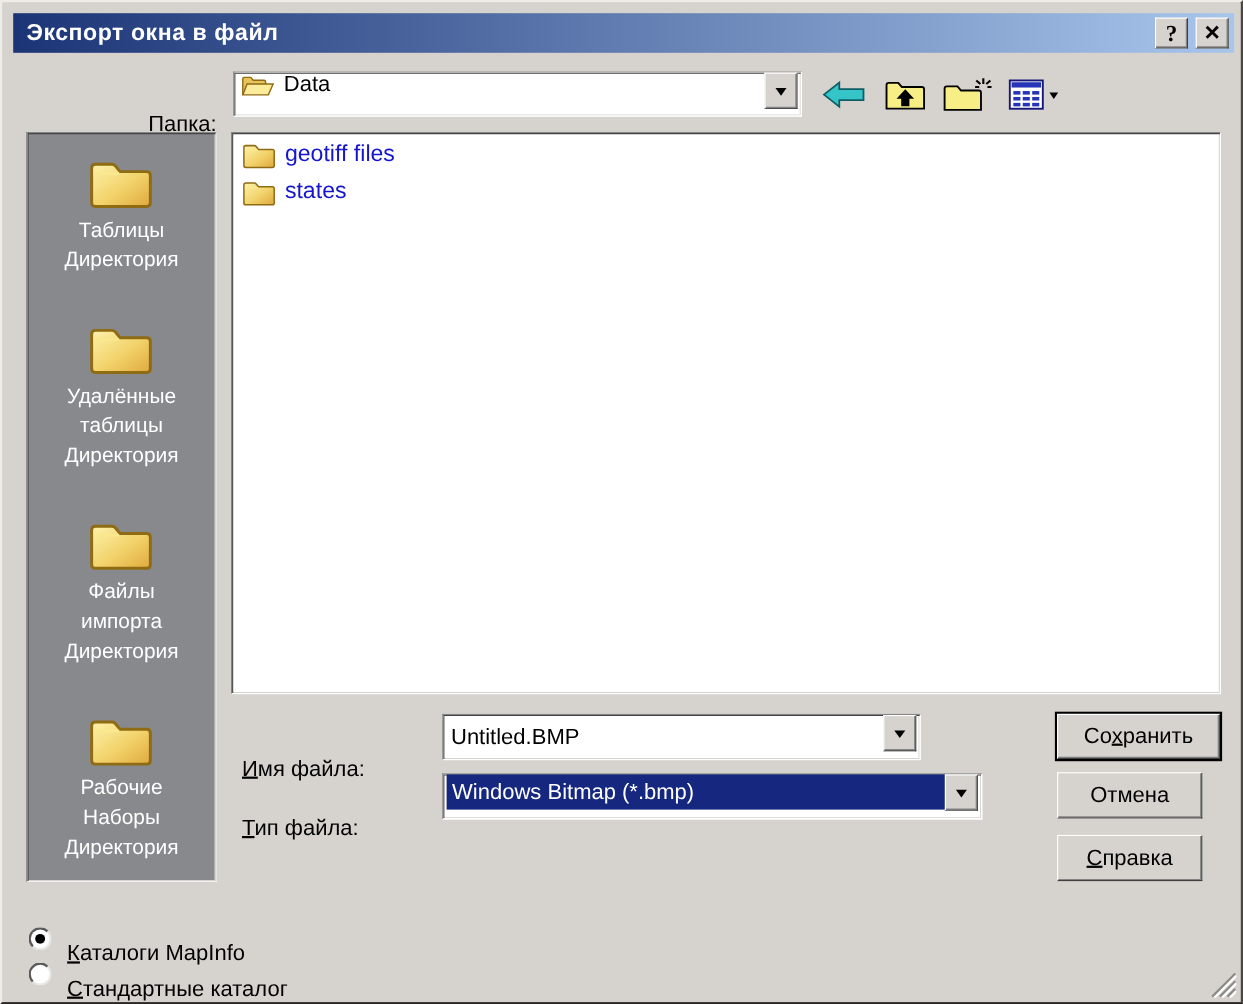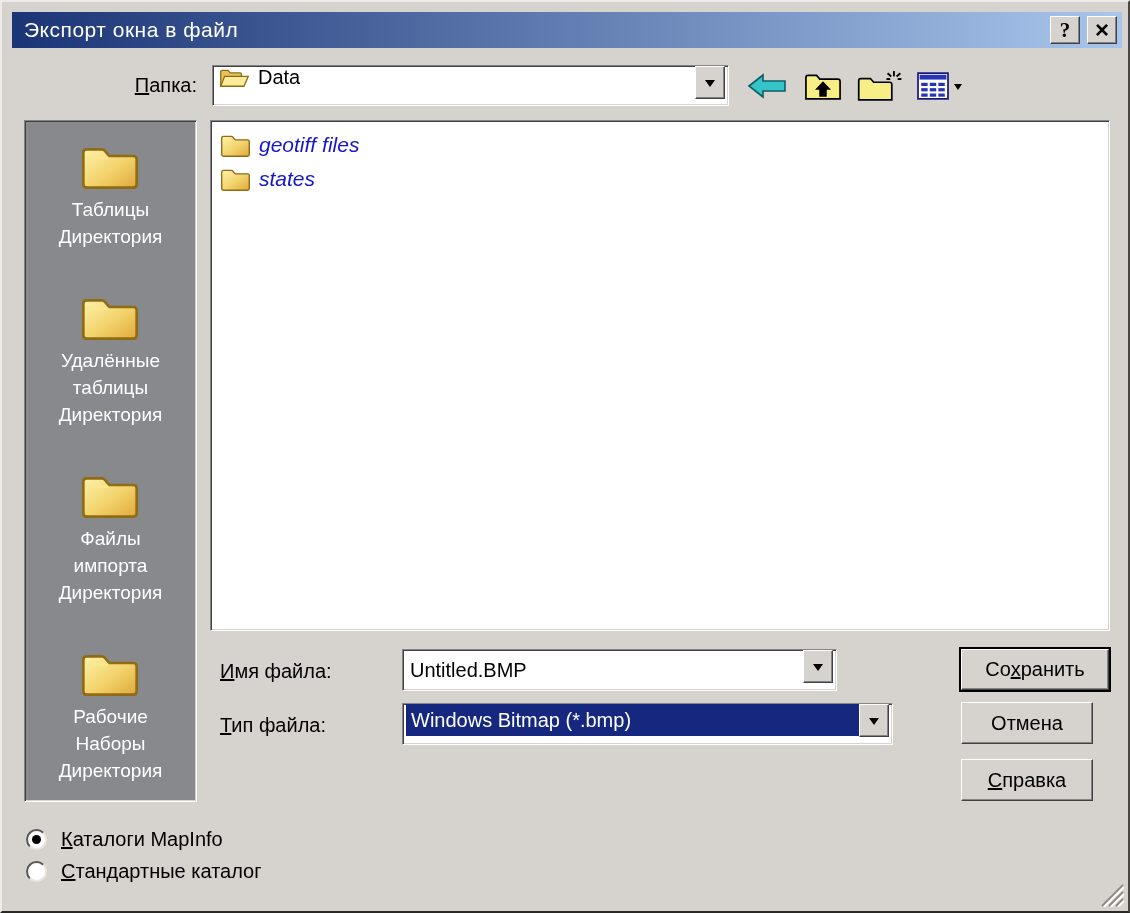--- a/index.html
+++ b/index.html
@@ -24,31 +24,31 @@
     box-shadow: inset -1px -1px 0 #848484;
     background:#D6D3CE;
   }
 
   
   .titlebar {
     position:absolute; left:10px; top:10px; width:1110px; height:36px;
     background:linear-gradient(to right,#1B3476,#A8C6EC);
     display:flex; align-items:center; padding-left:12px;
   }
-  .titlebar .title { color:#fff; font-size:21px; font-weight:normal; letter-spacing:0.5px; }
+  .titlebar .title { color:#fff; font-size:21px; font-weight:bold; letter-spacing:0.5px; }
   .tb-buttons { position:absolute; right:5px; top:4px; display:flex; gap:7px; }
   .tb-btn {
     width:30px; height:28px; display:flex; align-items:center; justify-content:center;
     font-weight:bold; color:#000; cursor:default;
   }
   .tb-btn.help { font-family:"Liberation Serif", serif; font-size:21px; }
   .tb-btn.close { font-size:24px; line-height:20px; }
 
   
-  .lbl { font-size:20px; color:#000; }
+  .lbl { font-size:20px; color:#000;margin-top:28px; }
   .key { text-decoration:underline; }
   .lbl-folder { position:absolute; left:40px; top:72px; width:155px; text-align:right; }
 
   .combo { position:absolute; display:flex; }
   .combo-folder { left:210px; top:63px; width:517px; height:41px; padding-left:6px; }
   .combo-folder .val { font-size:20px; margin-left:8px; flex:1; }
   .dd-btn {
     width:30px; height:33px; margin-right:3px; margin-left:auto;
     display:flex; align-items:center; justify-content:center; flex:0 0 auto;
   }
@@ -67,21 +67,21 @@
   .side-item { display:flex; flex-direction:column; align-items:center; cursor:default;justify-content:flex-end; }
   .side-item svg { width:60px; height:50px; margin-bottom:5px; }
   .side-label { text-align:center; color:#fff; font-size:19px; line-height:27px; }
   .side-label span { display:block; }
 
   
   .filelist {
     position:absolute; left:208px; top:118px; width:900px; height:511px;
     padding:7px 9px; overflow:hidden;
   }
-  .file-row { display:flex; align-items:center; height:34px; gap:8px; cursor:default;font-style:italic; }
+  .file-row { display:flex; height:34px; gap:8px; cursor:default; }
   .file-row svg { width:31px; height:26px; flex:0 0 auto; }
   .file-row .fname { color:#1515CC; font-size:21px; }
 
   
   .lbl-name { position:absolute; left:218px; top:658px; }
   .lbl-type { position:absolute; left:218px; top:712px; }
   .combo-name { left:400px; top:647px; width:435px; height:42px; }
   .combo-name input {
     flex:1; height:100%; border:none; outline:none; background:transparent;
     font-family:"Liberation Sans", sans-serif; font-size:20px; padding-left:7px; color:#000;

